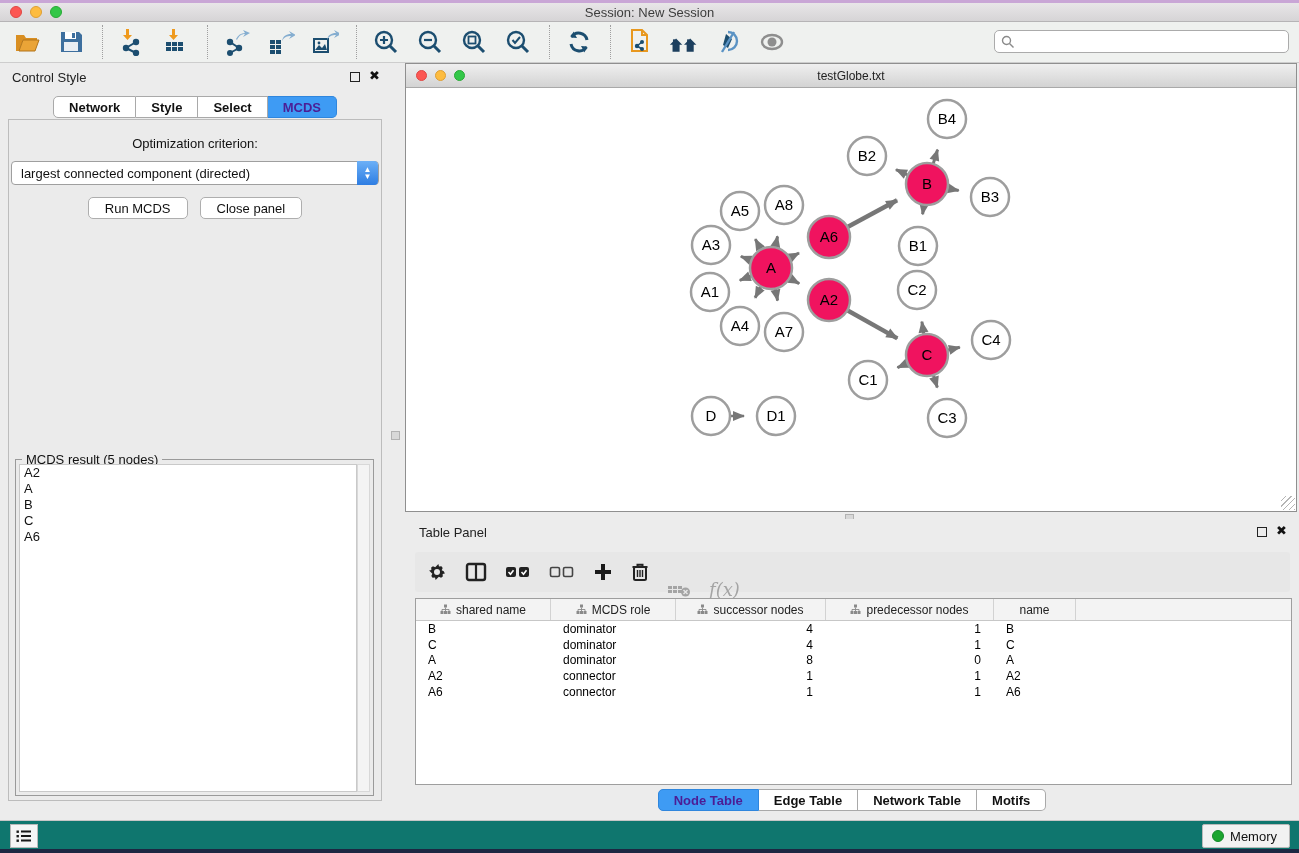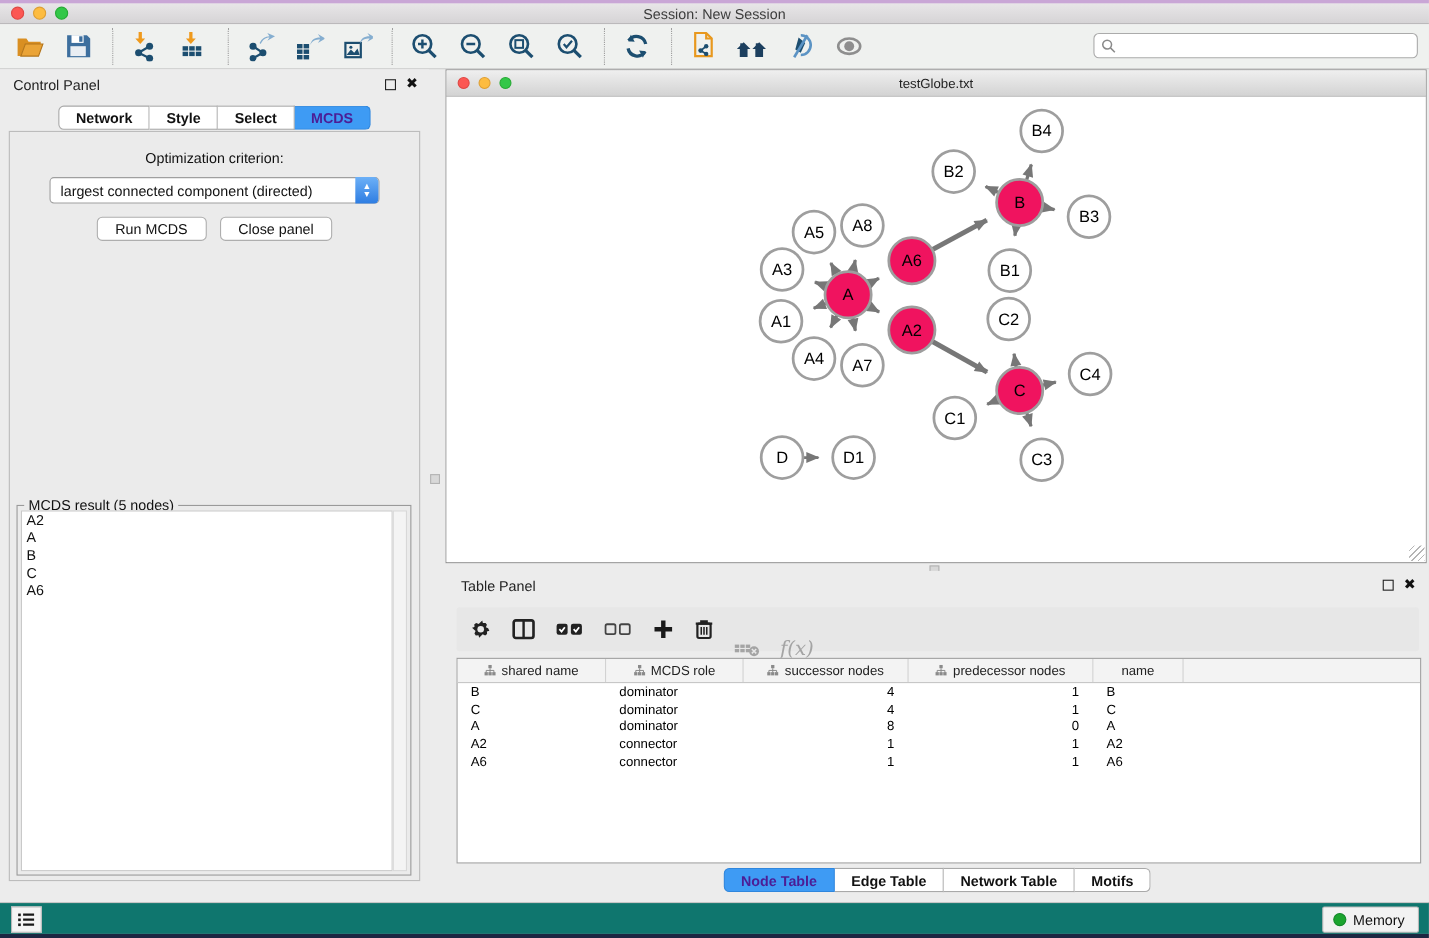--- a/index.html
+++ b/index.html
@@ -38,21 +38,21 @@
   .close-x { position:absolute; top:1px; font-size:13px; font-weight:bold; color:#111; cursor:pointer; }
   .cp-header .float-box { right:30px; } .cp-header .close-x { right:10px; }
   .cp-tabs { position:absolute; left:0; top:33px; width:100%; display:flex; justify-content:center; }
   .seg-btn { height:22px; padding:0 15px; background:#fff; border:1px solid #a9a9a9; border-left:none;
     font-size:13px; font-weight:bold; color:#111; display:flex; align-items:center; cursor:pointer; }
   .seg-btn:first-child { border-left:1px solid #a9a9a9; border-radius:5px 0 0 5px; }
   .seg-btn:last-child { border-radius:0 5px 5px 0; }
   .seg-btn.active { background:#3e9bf4; border-color:#2f86dd; color:#4c1d95; }
   .cp-body { position:absolute; left:8px; right:8px; top:56px; bottom:19px; background:#ebebeb; border:1px solid #bcbcbc; }
   .opt-label { margin-top:16px; text-align:center; font-size:13px; color:#111; }
-  .dropdown { position:relative; margin:10px auto 12px; width:300px; height:24px; background:#fff;
+  .dropdown { position:relative; margin:10px auto 12px; width:368px; height:24px; background:#fff;
     border:1px solid #9f9f9f; border-radius:4px; cursor:pointer; }
   .dd-text { position:absolute; left:9px; top:4px; font-size:13px; color:#111; }
   .dd-stepper { position:absolute; right:0; top:-1px; width:21px; height:24px; border-radius:0 4px 4px 0;
     background:linear-gradient(#6cb0f7,#2e7de2); display:flex; flex-direction:column; align-items:center; justify-content:center; }
   .dd-stepper span { color:#fff; font-size:8px; line-height:7px; }
   .cp-buttons { margin-top:12px; display:flex; justify-content:center; gap:12px; }
   .mac-btn { height:22px; padding:0 16px; background:#fff; border:1px solid #aeaeae; border-radius:5px;
     font-size:13px; color:#111; cursor:pointer; }
   .result-box { position:absolute; left:6px; right:7px; top:339px; bottom:4px; border:1px solid #9a9a9a; background:#ebebeb; }
   .result-legend { position:absolute; left:6px; top:-8px; background:#ebebeb; padding:0 4px; font-size:13px; color:#111; }
@@ -269,21 +269,21 @@
           <path d="M8.5 8.5l4 4" stroke="#8a8a8a" stroke-width="1.4"></path>
         </svg>
       <input class="search-input" placeholder="" style="">
     </div>
   </div>
 
   <div class="main">
 
     <div class="control-panel">
       <div class="cp-header">
-        <div class="cp-title">Control Panel</div>
+        <div class="cp-title">Control Style</div>
         <div class="float-box"></div>
         <div class="close-x">✖</div>
       </div>
       <div class="cp-tabs" id="cp-tabs">
           <div class="seg-btn">Network</div>
           <div class="seg-btn">Style</div>
           <div class="seg-btn">Select</div>
           <div class="seg-btn active">MCDS</div>
         </div>
       <div class="cp-body">

